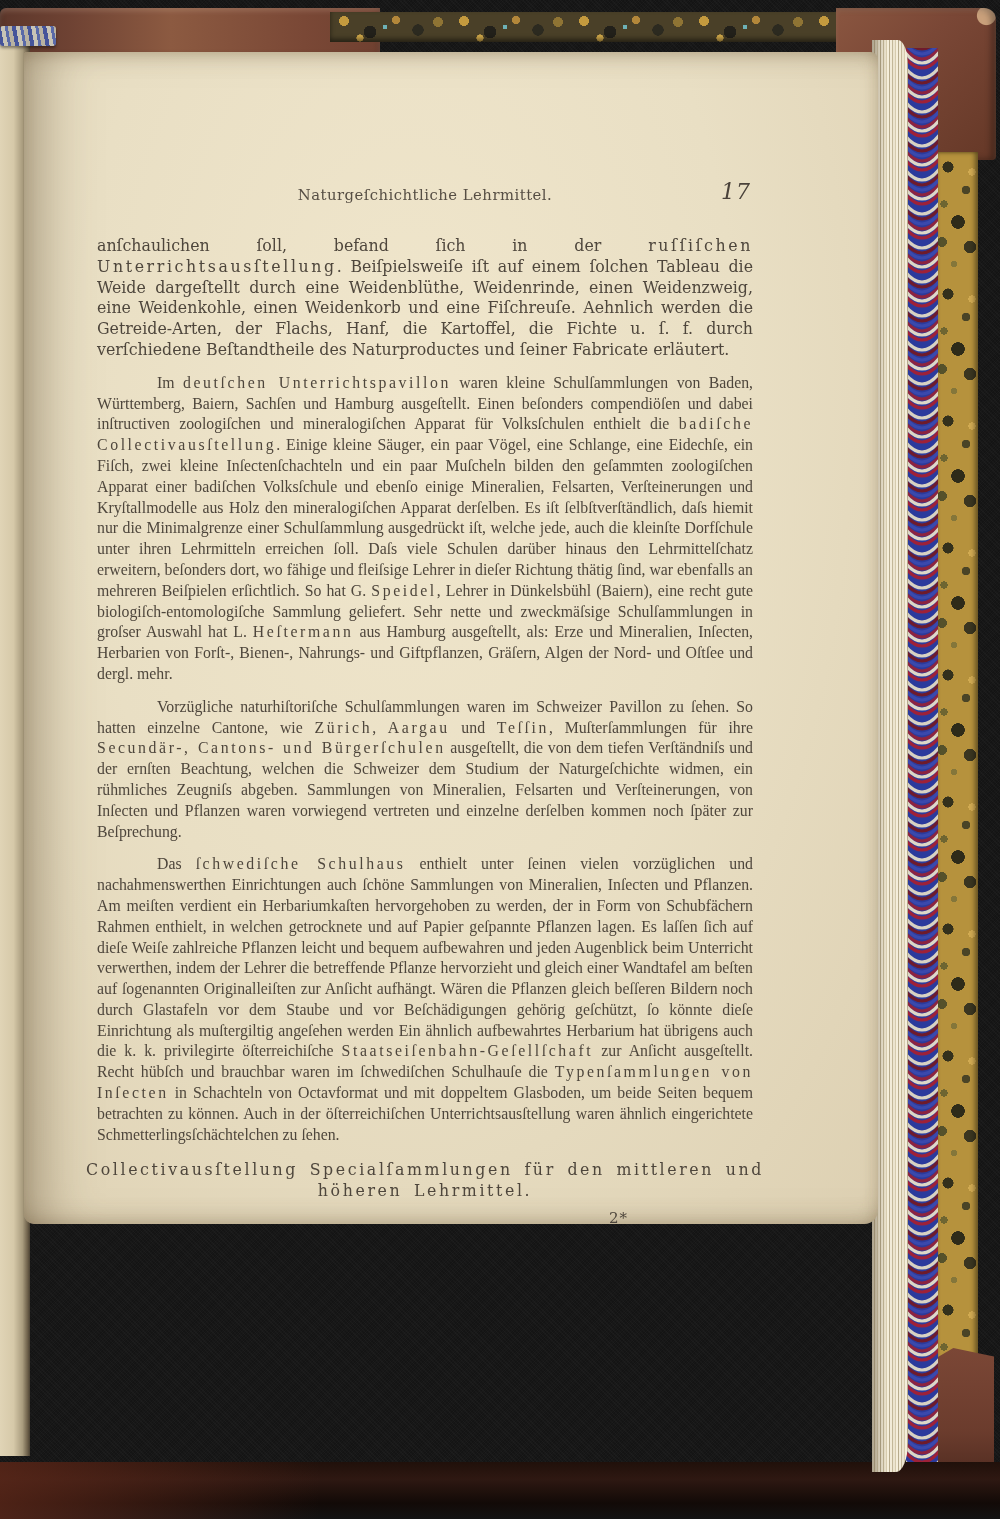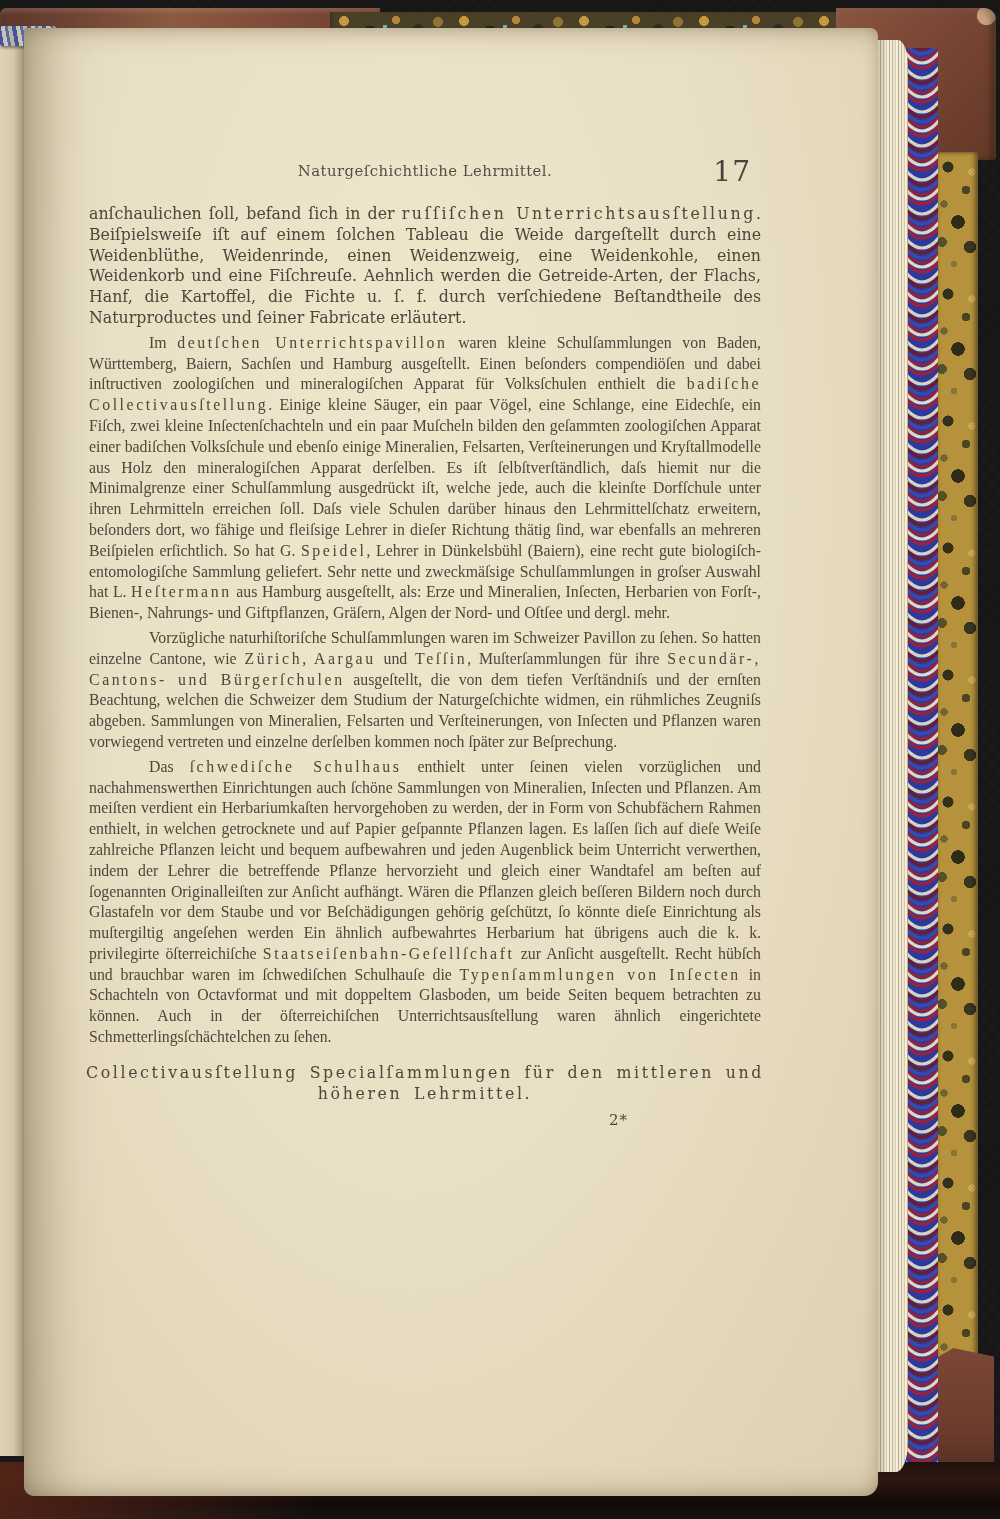--- a/index.html
+++ b/index.html
@@ -86,43 +86,43 @@
     background:linear-gradient(90deg,#e0d4b6 0%,#d6c9a9 45%,#a99c7e 75%,#6d604a 92%,#4a4132 100%);
   }
   .headband{
     position:absolute;left:0;top:26px;width:56px;height:20px;
     background:repeating-linear-gradient(80deg,#45549a 0 4px,#c8c4b6 4px 8px,#5a6aa8 8px 11px,#b8b2a2 11px 15px);
     border-radius:3px;
     box-shadow:0 2px 3px rgba(0,0,0,.4);
   }
   
   .page{
-    position:absolute;left:24px;top:28px;width:854px;height:1468px;
+    position:absolute;left:24px;top:52px;width:854px;height:1172px;
     background:radial-gradient(ellipse at 45% 30%, #f0e6cc 0%, #e9dfc4 50%, #ddd0b2 100%);
     border-radius:3px 8px 14px 10px;
     box-shadow:
       inset 46px 0 60px -36px rgba(92,74,48,.55),
       inset -8px 0 18px -10px rgba(120,100,70,.35),
       inset 0 14px 24px -16px rgba(110,90,60,.5),
       inset 0 -16px 26px -18px rgba(110,90,60,.45);
   }
   .running-head{
     position:absolute;left:61px;top:134px;width:680px;
     text-align:center;font-size:14.8px;letter-spacing:.5px;color:#564e44;
   }
   .page-number{
     position:absolute;right:14px;top:-7px;
-    font-size:28px;letter-spacing:1px;color:#4a423a;
+    font-size:22px;letter-spacing:1px;color:#4a423a;font-style:italic;
   }
   .text-block{
     position:absolute;left:61px;top:172px;width:680px;
     color:#4e463c;font-size:15.8px;line-height:20.8px;text-align:justify;
     text-rendering:optimizeLegibility;
   }
-  .para{margin:4px;}
+  .para{margin:12px;}
   .para.indent{text-indent:60px;font-family:Liberation Serif, serif;}
   .sp{letter-spacing:2.6px;}
   .heading{margin:15px 0 6px;text-align:center;letter-spacing:2.6px;word-spacing:4px;}
   .heading .hline{display:block;}
   .signature{padding-left:524px;margin-top:1px;font-size:15px;letter-spacing:1px;}
 </style>
 </head>
 <body>
 
 <div class="noise"></div>

